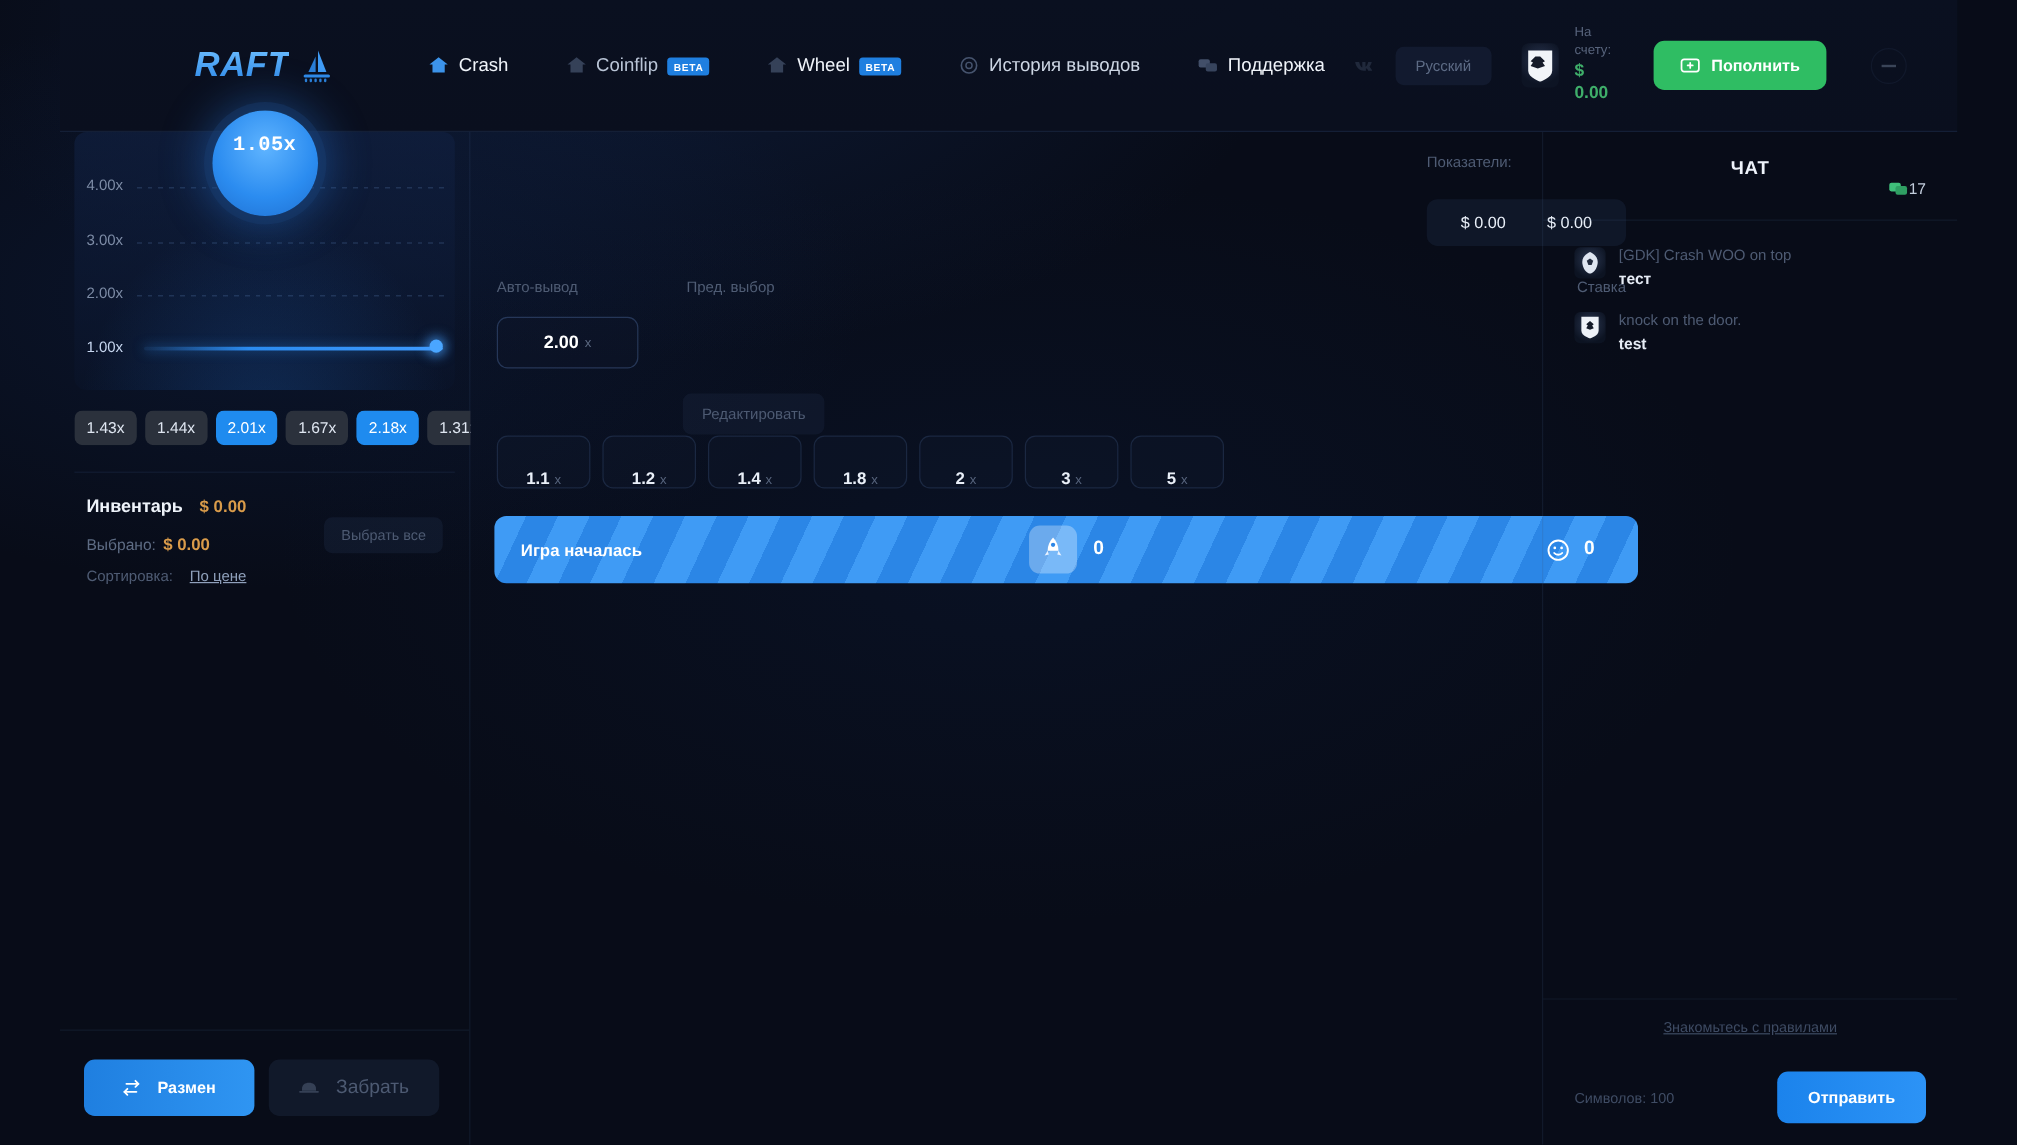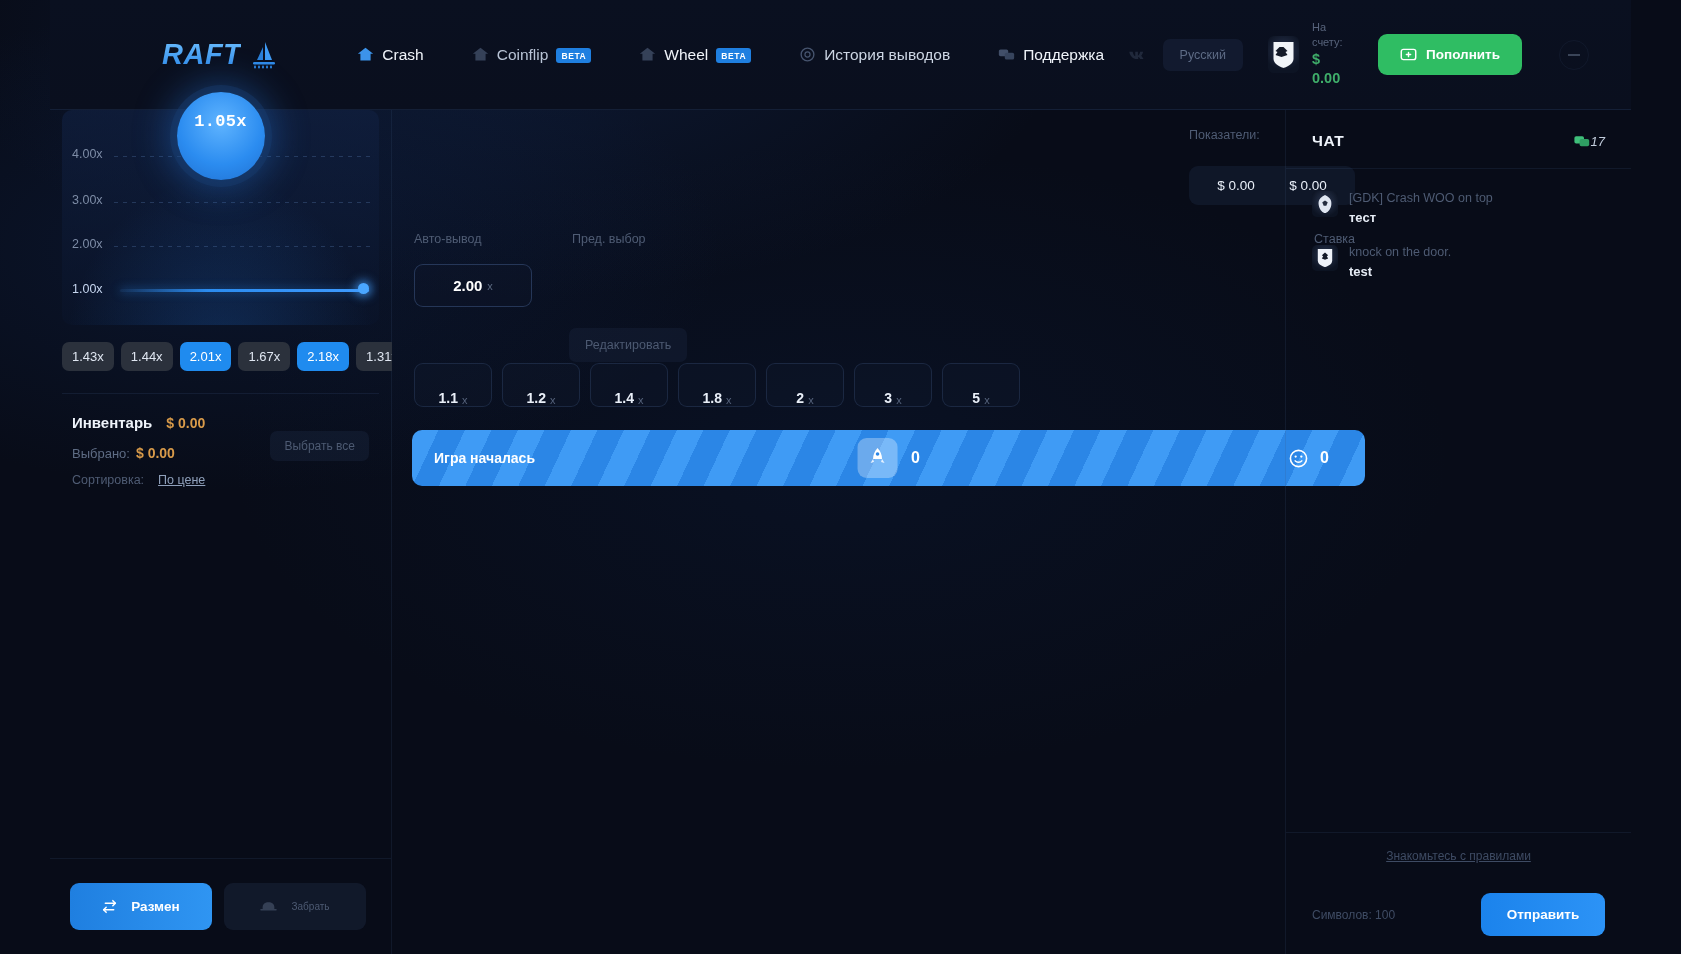--- a/index.html
+++ b/index.html
@@ -160,21 +160,21 @@
   .btn-exch{
     display:flex; align-items:center; justify-content:center; gap:14px;
     width:142px; height:47px; border-radius:9px; border:none; cursor:pointer;
     background:linear-gradient(90deg,#1f7fe0,#2f95f2); color:#fff;
     font-size:13.5px; font-weight:600; font-family:inherit;
   }
   .btn-exch svg{ width:15px; height:15px; }
   .btn-take{
     display:flex; align-items:center; justify-content:center; gap:14px;
     width:142px; height:47px; border-radius:9px; cursor:pointer;
-    background:rgba(26,36,58,.55); color:#4d5a72; font-size:10px;
+    background:rgba(26,36,58,.55); color:#4d5a72; font-size:16px;
     border:none; font-family:inherit;
   }
   .btn-take svg{ width:17px; height:15px; opacity:.6; }
 
   
   .center{ position:absolute; left:392px; top:110px; right:296px; bottom:0; }
   .stats{ position:absolute; right:30px; top:18px; text-align:left; }
   .stats .lbl{ font-size:12.5px; color:#4f5c74; margin-bottom:24px; }
   .stats-box{
     display:flex; gap:10px; background:rgba(22,32,55,.55);
@@ -244,23 +244,24 @@
 
   
   .chat{
     position:absolute; right:50px; top:110px; width:346px; bottom:0;
     border-left:1px solid rgba(60,86,130,.18);
     display:flex; flex-direction:column;
   }
   .chat-head{
     display:flex; align-items:center; padding:22px 26px 18px;
     border-bottom:1px solid rgba(60,86,130,.18);
+    flex-direction:column;
   }
   .chat-title{ font-size:15.5px; font-weight:700; letter-spacing:.5px; color:#eef3fa; }
-  .chat-count{ margin-left:auto; display:flex; align-items:center; gap:1px;font-style:italic; }
+  .chat-count{ margin-left:auto; display:flex; align-items:center; gap:1px; }
   .chat-count svg{ width:16px; height:13px; }
   .chat-count span{ font-size:13px; color:#c3cedd; }
   .chat-body{ flex:1; padding:22px 26px; overflow:hidden; }
   .msg{ display:flex; gap:11px; margin-bottom:20px; }
   .msg-av{
     width:26px; height:26px; border-radius:5px; flex:0 0 auto;
     background:radial-gradient(circle at 50% 40%, #2c3852, #0c1322 75%);
     display:flex; align-items:center; justify-content:center; overflow:hidden;
   }
   .msg-av svg{ width:18px; height:20px; }

